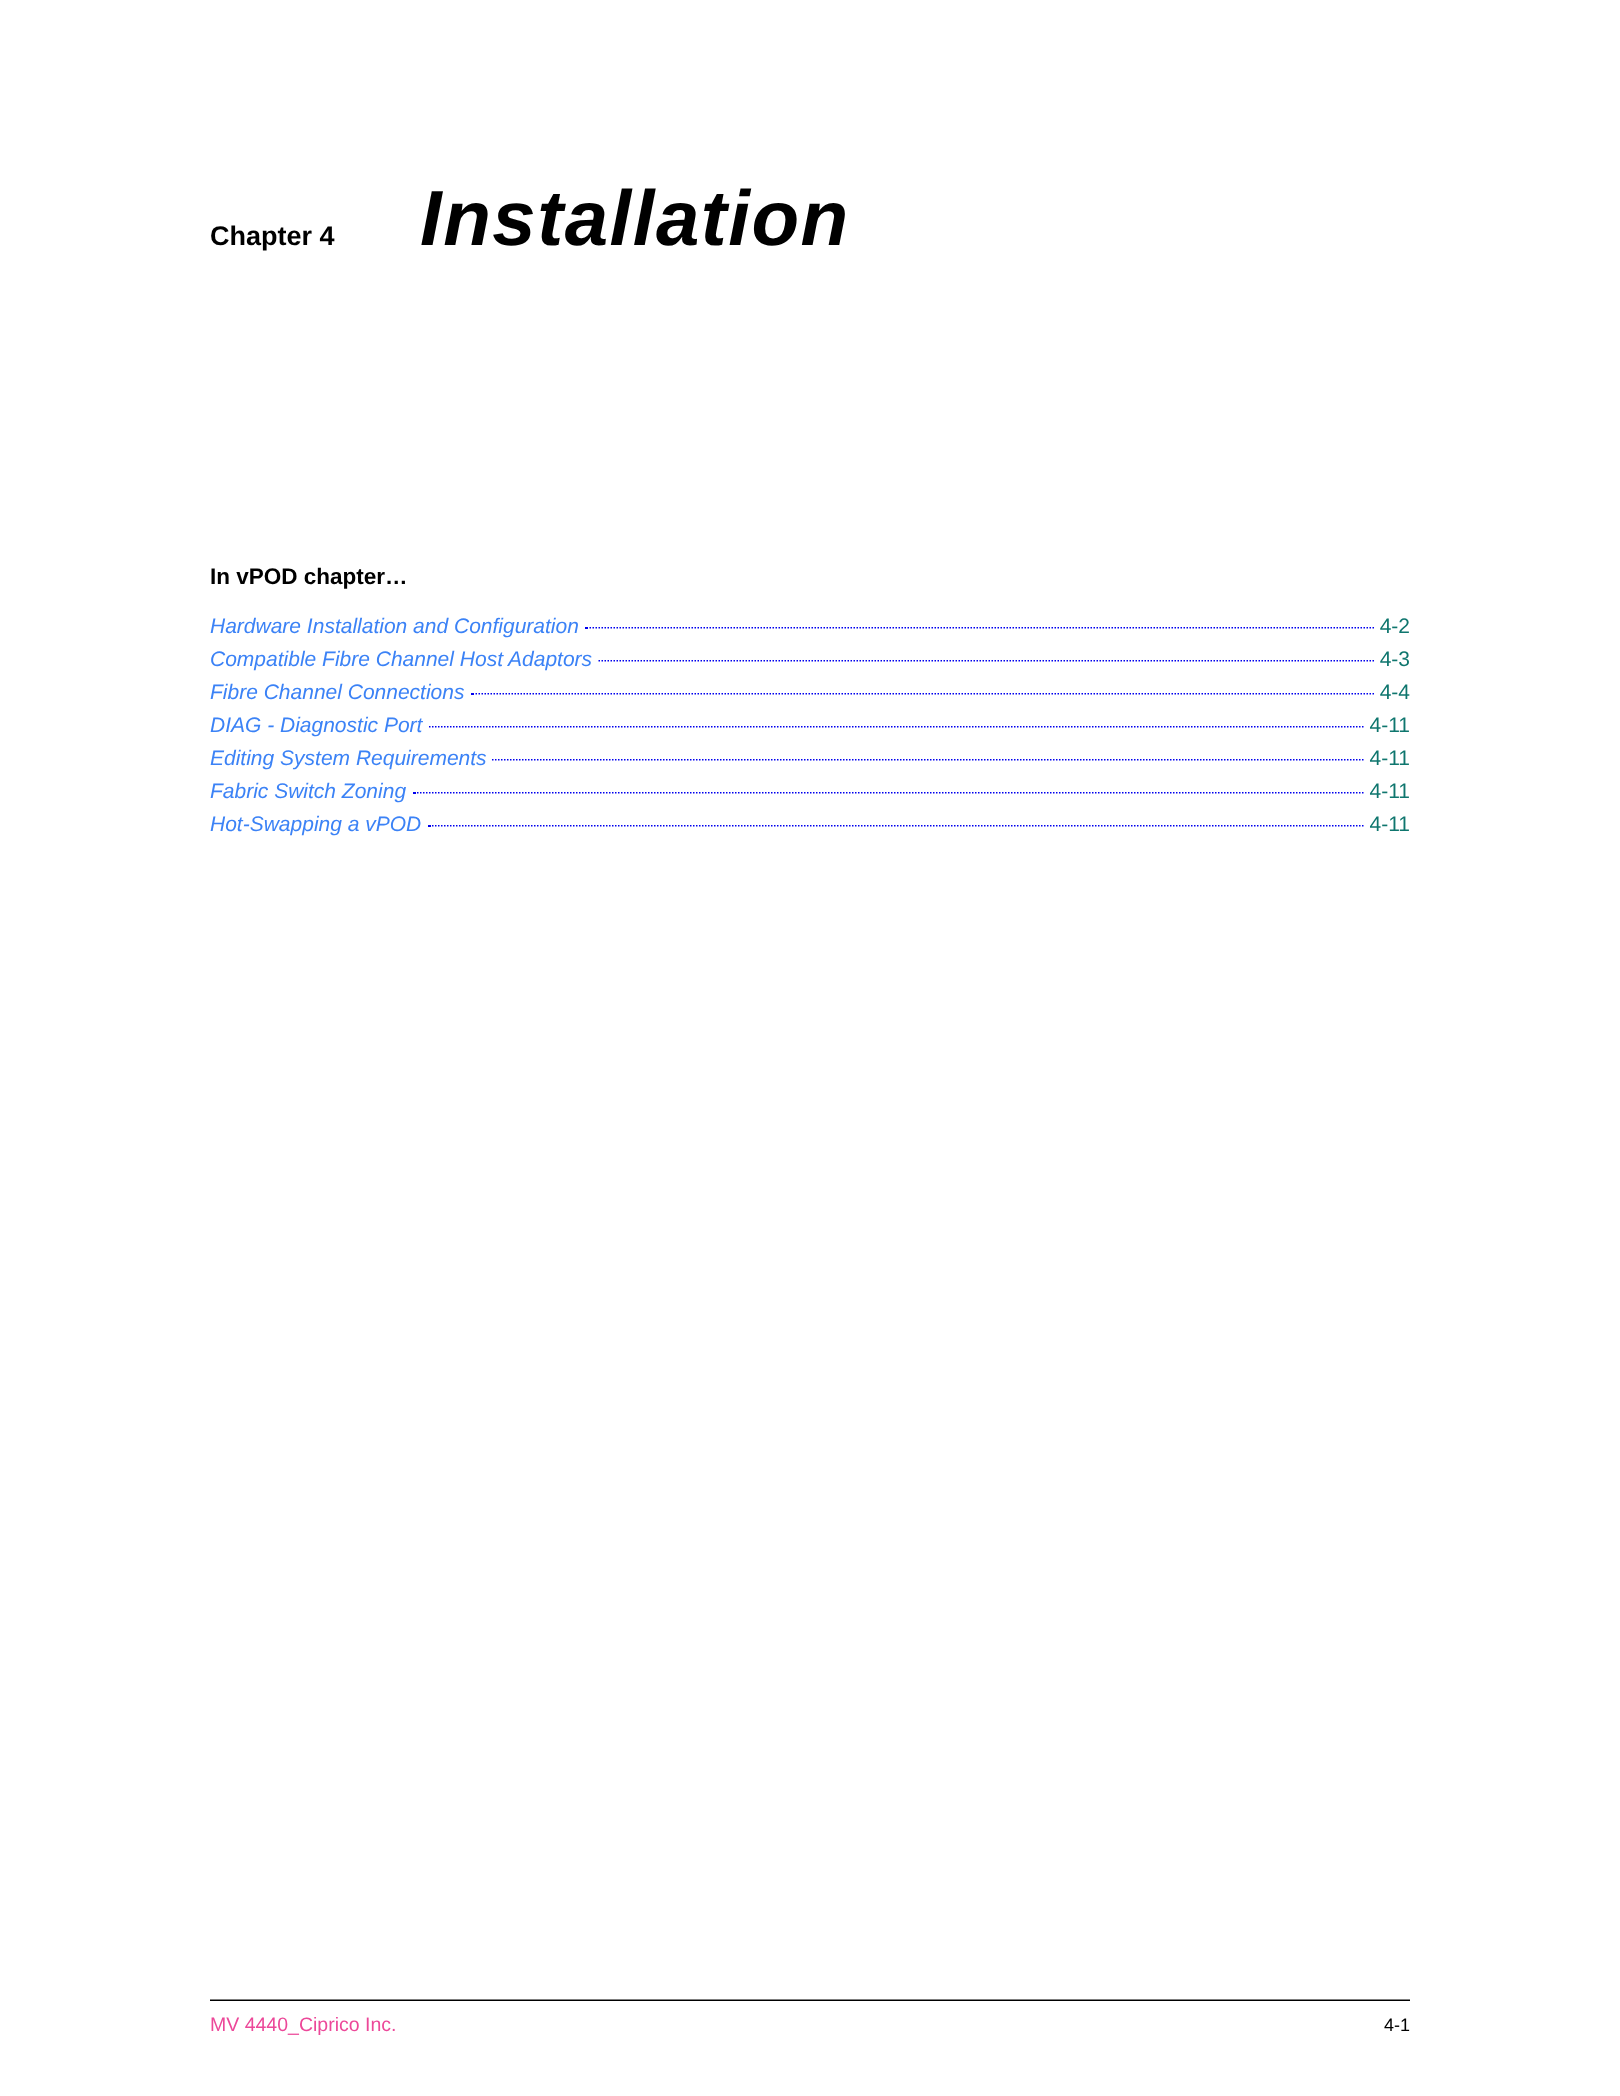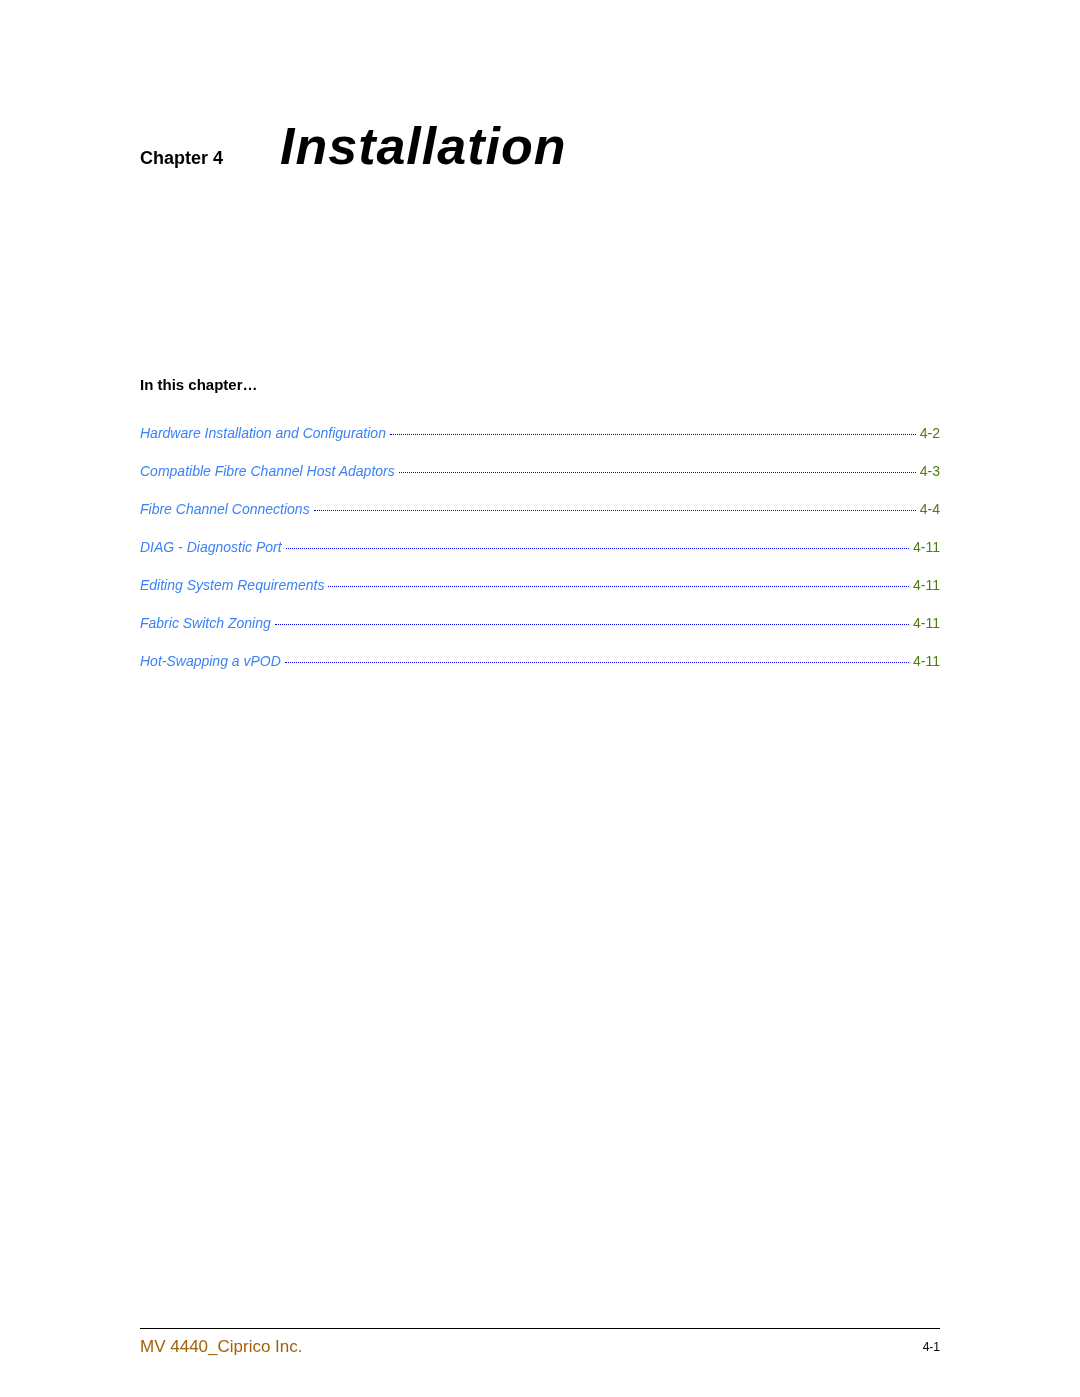--- a/index.html
+++ b/index.html
@@ -80,61 +80,60 @@
     .toc-dots {
       flex: 1;
       border-bottom: 1px dotted #0000ee;
       margin: 0 4px;
       position: relative;
       top: -3px;
       min-width: 20px;
     }
 
     .toc-page {
-      color: #4d7c0f;
+      color: #0f766e;
       white-space: nowrap;
       flex-shrink: 0;
-      margin-top: 16px;
     }
 
     .footer {
       position: absolute;
       bottom: 40px;
       left: 140px;
       right: 140px;
       display: flex;
       justify-content: space-between;
       align-items: center;
       border-top: 1px solid #000000;
       padding-top: 8px;
     }
 
     .footer-left {
-      font-size: 17px;
-      color: #a16207;
+      font-size: 13px;
+      color: #ec4899;
     }
 
     .footer-right {
       font-size: 12px;
       color: #000000;
     }
   </style>
 </head>
 <body>
 
 <div class="page">
   <div class="content-area">
 
     <div class="chapter-header">
       <span class="chapter-label">Chapter 4</span>
       <span class="chapter-title">Installation</span>
     </div>
 
     <div class="toc-section">
-      <div class="toc-heading">In this chapter…</div>
+      <div class="toc-heading">In vPOD chapter…</div>
 
       <div class="toc-item">
         <a class="toc-link" href="#">Hardware Installation and Configuration</a>
         <span class="toc-dots"></span>
         <span class="toc-page">4-2</span>
       </div>
 
       <div class="toc-item">
         <a class="toc-link" href="#">Compatible Fibre Channel Host Adaptors</a>
         <span class="toc-dots"></span>

